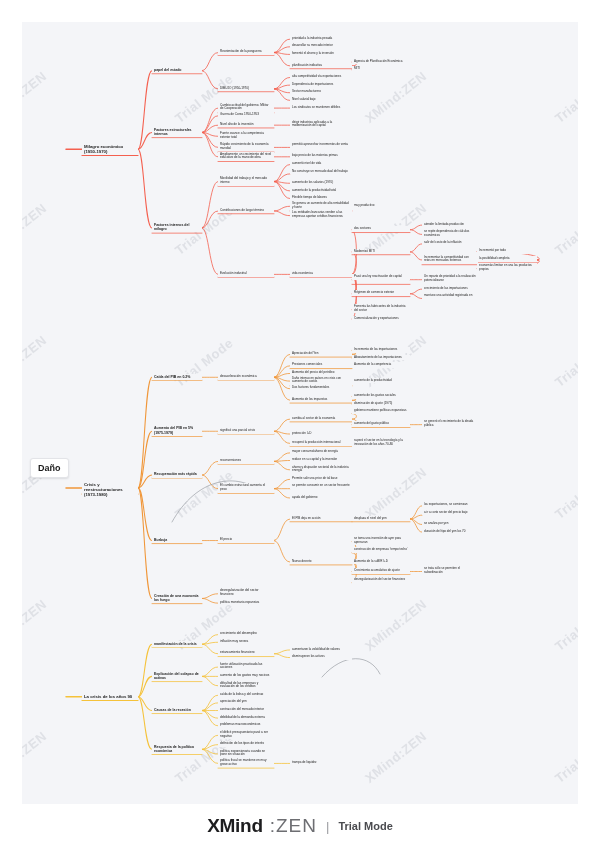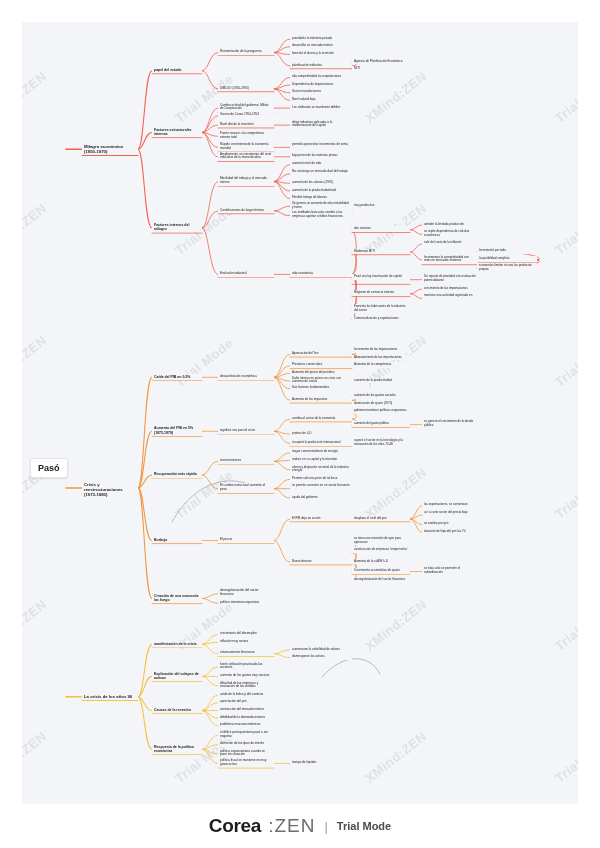--- a/index.html
+++ b/index.html
@@ -290,21 +290,21 @@
         <path d="M180,727.3416122527009 C187.2,727.3416122527009 187.2,732.0394779257972 196,732.0394779257972" stroke="#f5c23a" stroke-width="0.8" fill="none"></path>
         <path d="M180,727.3416122527009 C187.2,727.3416122527009 187.2,741.43520927199 196,741.43520927199" stroke="#f5c23a" stroke-width="0.8" fill="none"></path>
         <path d="M196,746.11720927199 L252,746.11720927199" stroke="#f5c23a" stroke-width="0.75"></path>
         <path d="M252,741.43520927199 C259.2,741.43520927199 259.2,741.43520927199 268,741.43520927199" stroke="#f5c23a" stroke-width="0.8" fill="none"></path>
         <path d="M150,500 C175,455 215,450 240,470" stroke="#8b8f96" stroke-width="0.7" fill="none" opacity="0.85"></path>
         <path d="M300,655 C322,630 348,632 358,652" stroke="#8b8f96" stroke-width="0.7" fill="none" opacity="0.85"></path>
       </g>
   </svg>
 
   <div id="nodes">
-      <div class="node lvl0" style="left: 8px; top: 435.875px;">Pasó</div>
+      <div class="node lvl0" style="left: 8px; top: 435.875px;">Daño</div>
       <div class="node lvl1" style="left: 60px; width: 56px; top: 120.595px; color: rgb(27, 27, 27);">Milagro económico (1950-1970)</div>
       <div class="node lvl2" style="left: 130px; width: 50px; top: 45.0896px; color: rgb(27, 27, 27);">papel del estado</div>
       <div class="node lvl3" style="left: 196px; width: 56px; top: 27.1263px; color: rgb(27, 27, 27);">Reorientación de la posguerra</div>
       <div class="node lvl4" style="left: 268px; width: 62px; top: 13.7104px; color: rgb(27, 27, 27);">prioridad a la industria pesada</div>
       <div class="node lvl4" style="left: 268px; width: 62px; top: 21.3766px; color: rgb(27, 27, 27);">desarrollar su mercado interior</div>
       <div class="node lvl4" style="left: 268px; width: 62px; top: 29.0429px; color: rgb(27, 27, 27);">fomentó el ahorro y la inversión</div>
       <div class="node lvl4" style="left: 268px; width: 62px; top: 40.5422px; color: rgb(27, 27, 27);">planificación indicativa</div>
       <div class="node lvl4" style="left: 330px; width: 58px; top: 36.7091px; color: rgb(27, 27, 27);">Agencia de Planificación Económica</div>
       <div class="node lvl4" style="left: 330px; width: 58px; top: 44.3753px; color: rgb(27, 27, 27);">MITI</div>
       <div class="node lvl3" style="left: 196px; width: 56px; top: 63.5408px; color: rgb(27, 27, 27);">DIBUJO (1950-1970)</div>
@@ -424,17 +424,17 @@
       <div class="node lvl2" style="left: 130px; width: 50px; top: 721.572px; color: rgb(27, 27, 27);">Respuesta de la política económica</div>
       <div class="node lvl3" style="left: 196px; width: 56px; top: 707.966px; color: rgb(27, 27, 27);">el déficit presupuestario pasó a ser negativo</div>
       <div class="node lvl3" style="left: 196px; width: 56px; top: 719.253px; color: rgb(27, 27, 27);">definición de los tipos de interés</div>
       <div class="node lvl3" style="left: 196px; width: 56px; top: 726.757px; color: rgb(27, 27, 27);">política expansionaria cuando se pone sin situación</div>
       <div class="node lvl3" style="left: 196px; width: 56px; top: 736.153px; color: rgb(27, 27, 27);">política fiscal se mantiene en muy grave activo</div>
       <div class="node lvl4" style="left: 268px; width: 62px; top: 738.044px; color: rgb(27, 27, 27);">trampa de liquidez</div>
     </div>
 </div>
 
 <div id="footer">
-  <span class="x1">Corea</span>
+  <span class="x1">XMind</span>
     <span class="x2">:ZEN</span>
   <span class="sep">|</span>
   <span class="x3">Trial Mode</span>
 </div>
 
 </body></html>

